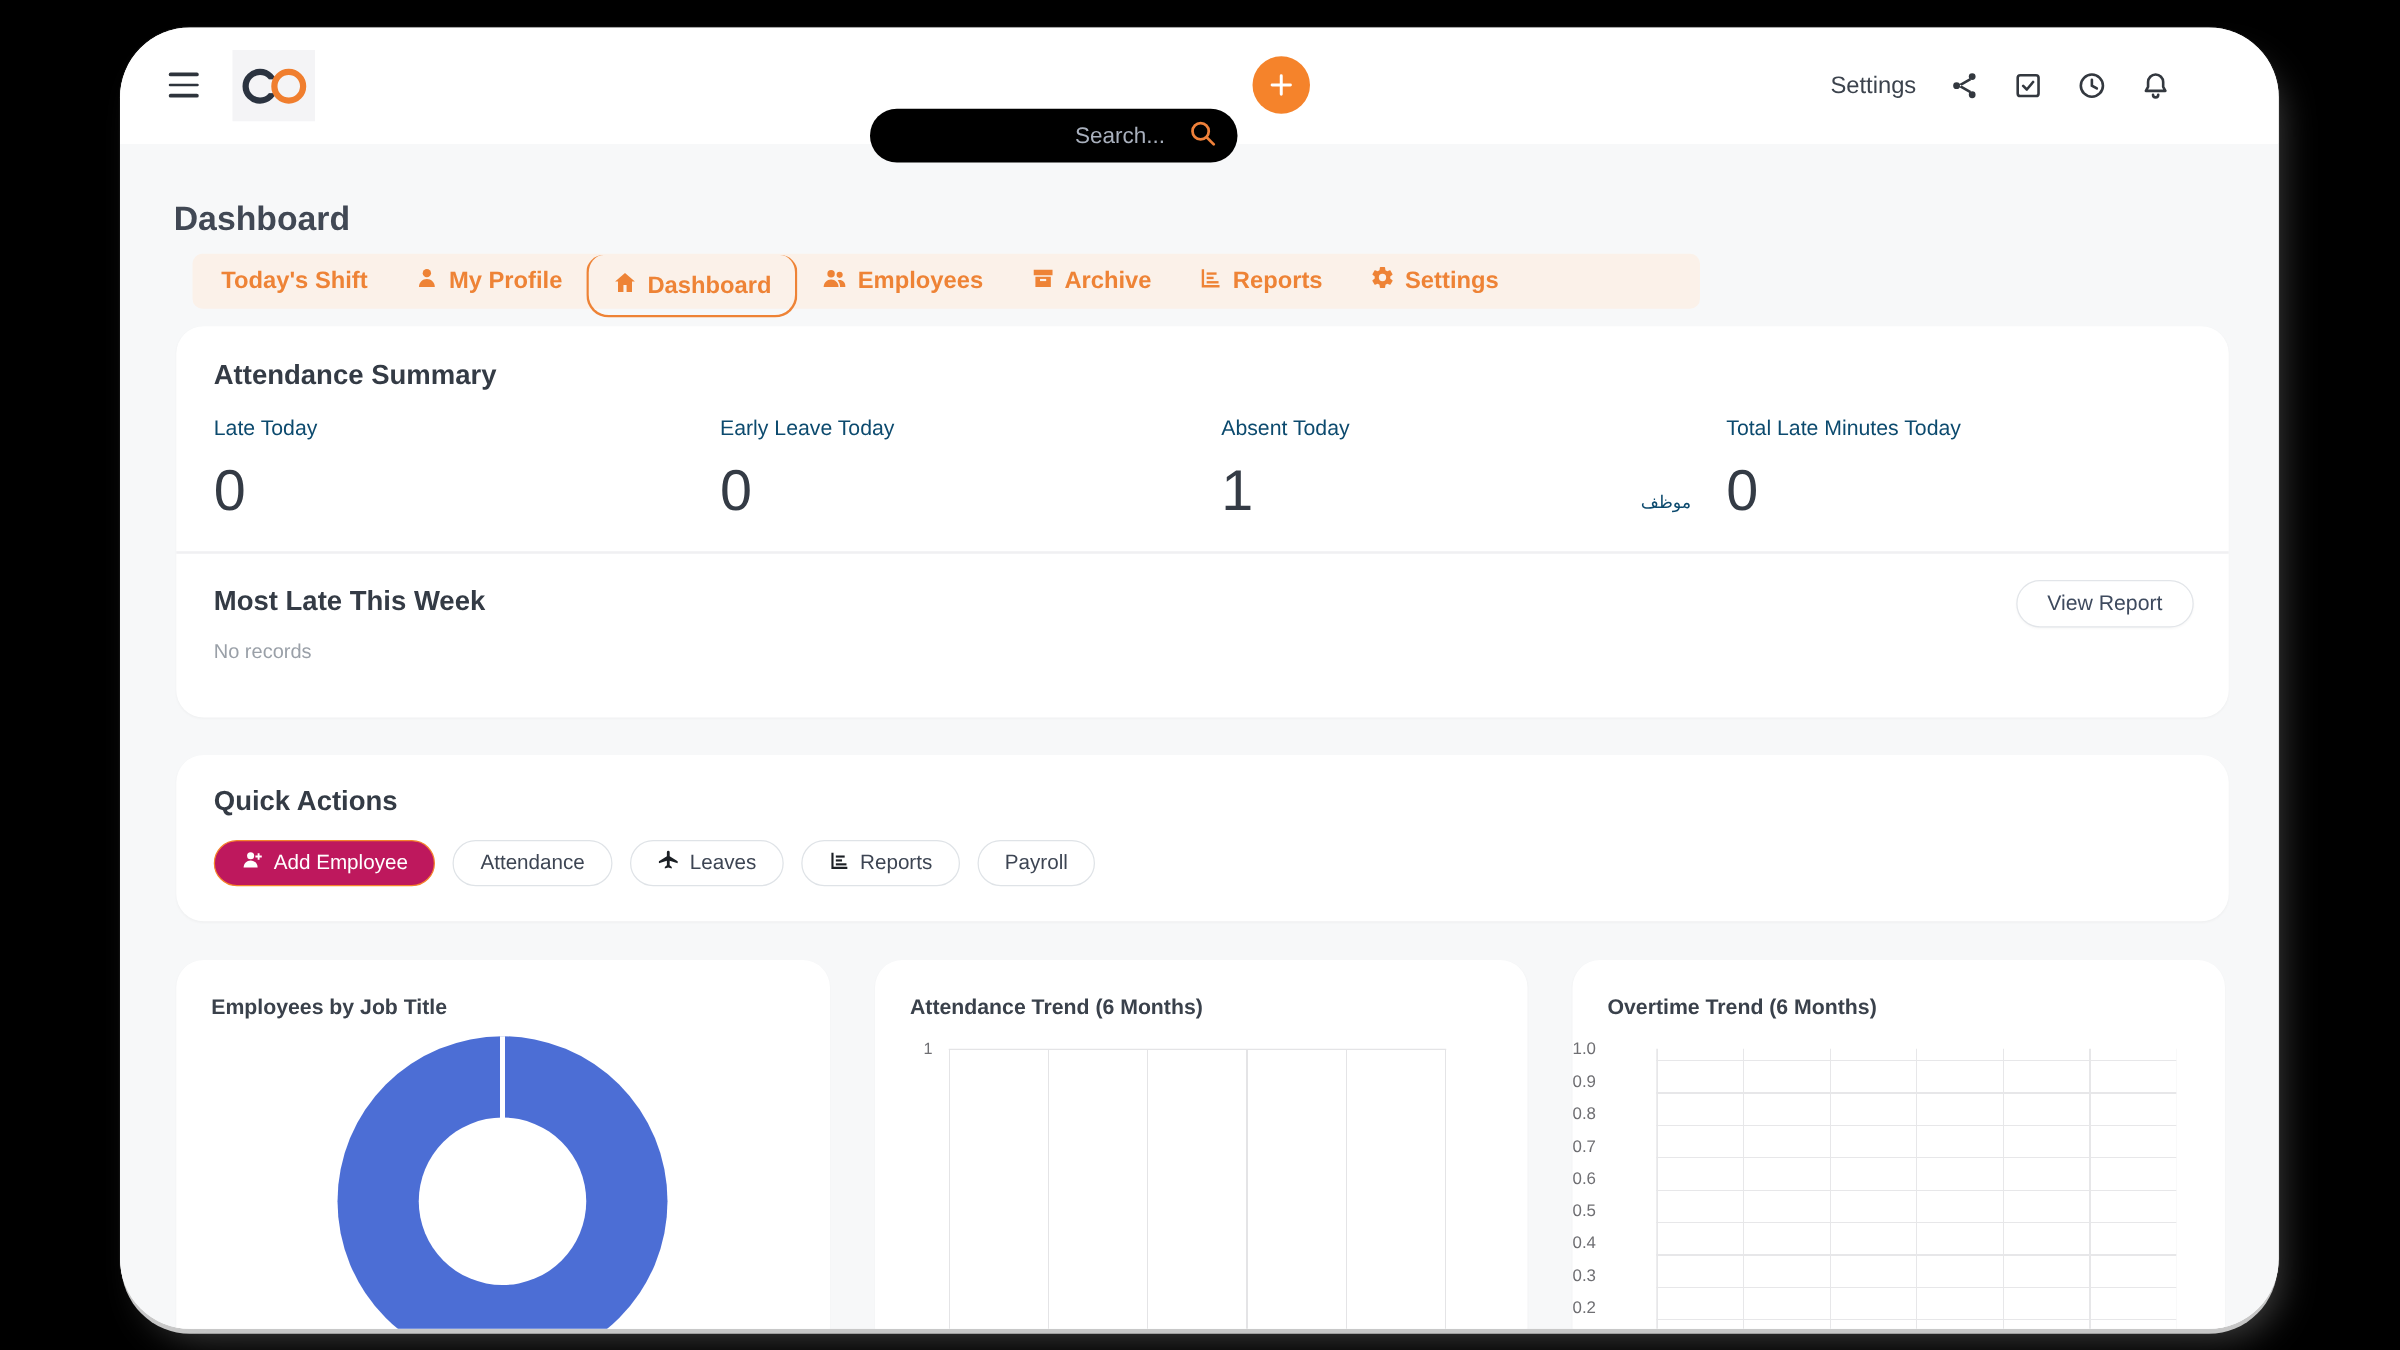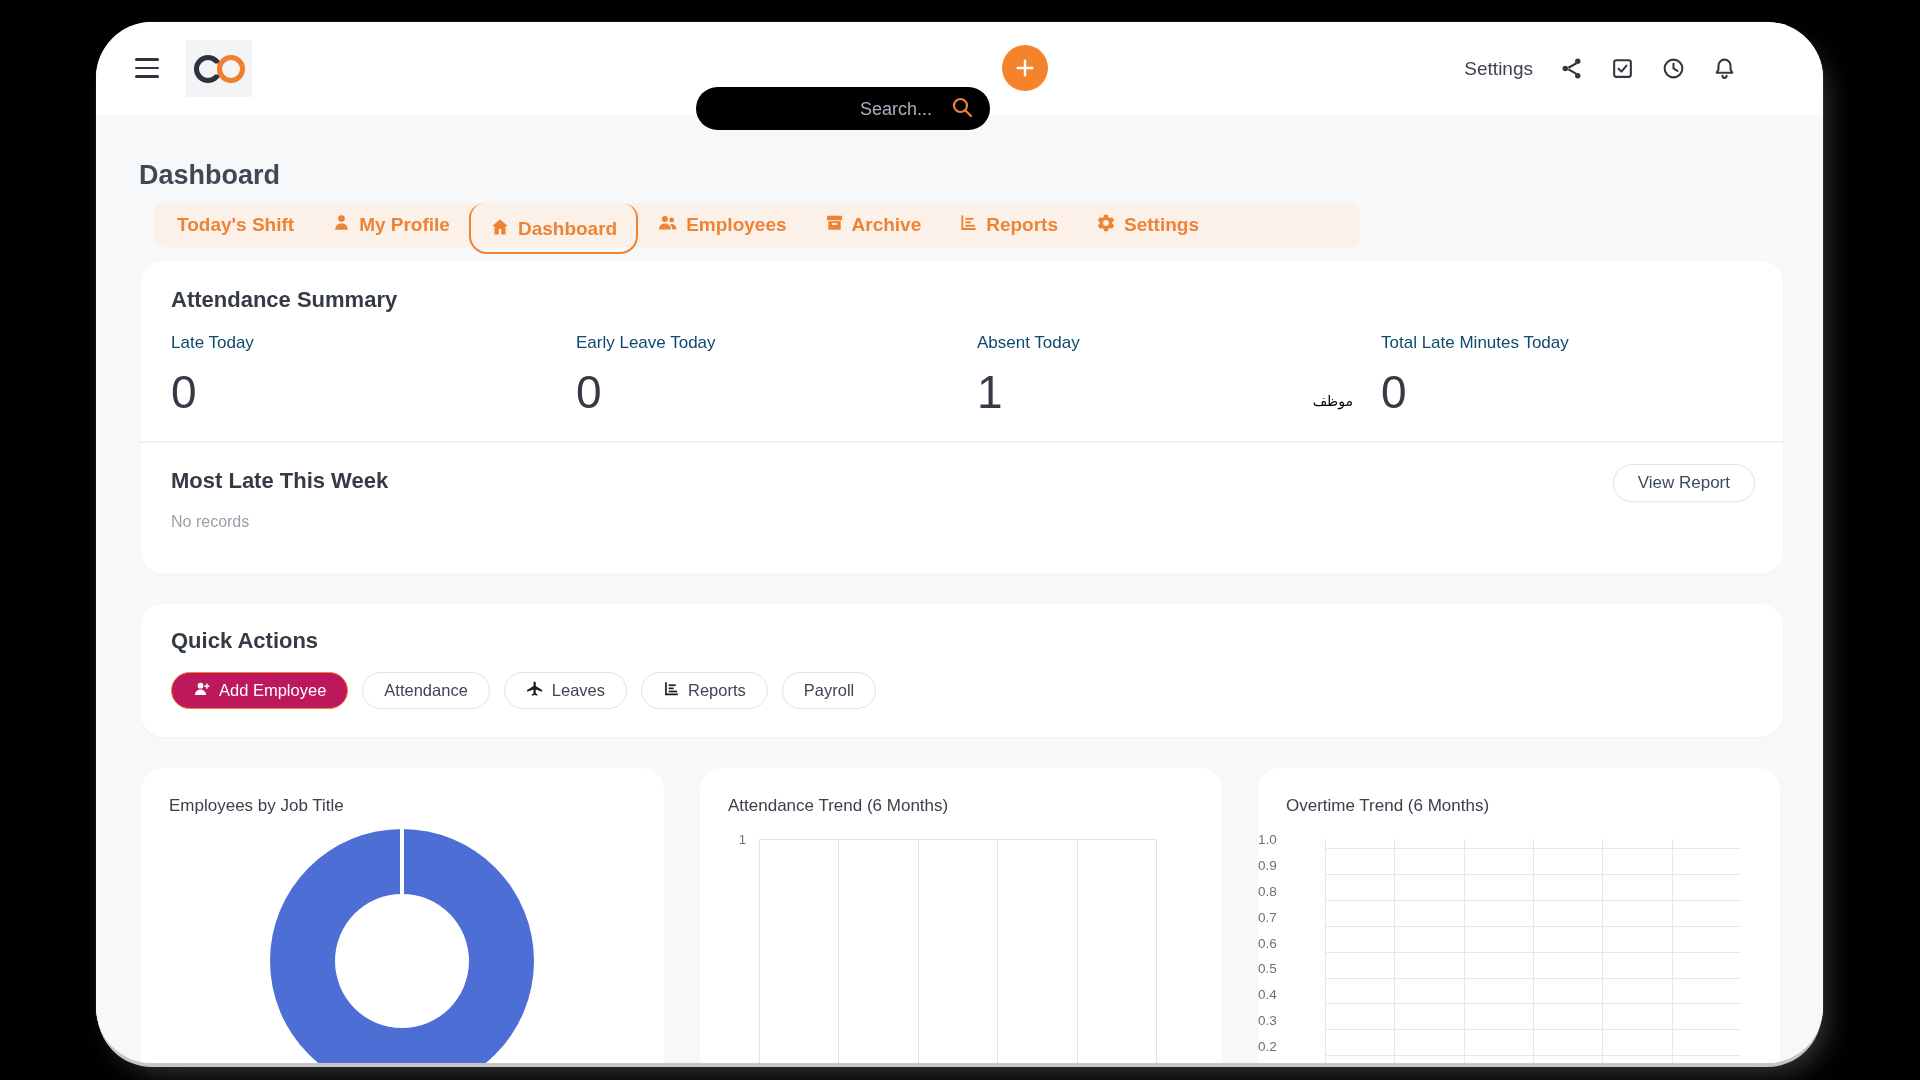--- a/index.html
+++ b/index.html
@@ -48,41 +48,41 @@
   .tab svg { flex:none; }
 
   
   .card { position:absolute; background:#fff; border-radius:22px; box-shadow:0 1px 2px rgba(0,0,0,.03); }
   .summary-card { left:45px; top:239px; width:1642px; height:313px; }
   .summary-card h2, .quick-card h2 { font-size:22px; font-weight:600; color:#343b45; }
   .s-title { position:absolute; left:30px; top:26px; }
   .stat { position:absolute; top:0; }
   .stat .sl { position:absolute; top:72px; left:0; font-size:17px; color:#0c4a6e; white-space:nowrap; }
   .stat .sv { position:absolute; top:104px; left:0; font-size:46px; color:#343b45; }
-  .stat .note { position:absolute; top:132px; right:calc(100% + 28px); font-size:14px; color:#000000; white-space:nowrap; }
+  .stat .note { position:absolute; top:132px; right:calc(100% + 28px); font-size:14px; color:#0c4a6e; white-space:nowrap; }
   .stat1{left:30px;} .stat2{left:435px;} .stat3{left:836px;} .stat4{left:1240px;}
   .divider { position:absolute; left:0; top:180px; width:100%; height:2px; background:#f0f0f2; }
   .ml-title { position:absolute; left:30px; top:207px; }
   .ml-empty { position:absolute; left:30px; top:252px; font-size:16px; color:#9aa0a8; }
   .view-report { position:absolute; right:28px; top:203px; height:38px; padding:0 24px; border-radius:19px;
     background:#fff; border:1px solid #e2e5e9; color:#3e4a5e; font-size:17px; cursor:pointer;
     font-family:inherit; box-shadow:0 1px 2px rgba(0,0,0,.04); }
 
   .quick-card { left:45px; top:582px; width:1642px; height:133px; }
   .q-title { position:absolute; left:30px; top:24px; }
   .q-row { position:absolute; left:30px; top:68px; display:flex; gap:14px; }
   .pill { display:flex; align-items:center; gap:8px; height:37px; padding:0 21px; border-radius:19px;
     background:#fff; border:1px solid #dfe3e7; color:#3d4553; font-size:16.5px; cursor:pointer; font-family:inherit; }
   .pill.primary { background:#be185d; border-color:#f5832b; color:#fff; }
 
   .cards-row { position:absolute; left:45px; top:746px; width:1642px; display:grid;
     grid-template-columns:523px 522px 522px; gap:36px; }
   .chart-card { position:relative; background:#fff; border-radius:22px; height:340px;
     box-shadow:0 1px 2px rgba(0,0,0,.03); }
-  .c-title { position:absolute; left:28px; top:28px; font-size:17px; font-weight:400; color:#3a414b; }
+  .c-title { position:absolute; left:28px; top:28px; font-size:17px; font-weight:700; color:#3a414b; }
 
   
   .donut { position:absolute; left:129px; top:61px; width:264px; height:264px; border-radius:50%;
     background:#4c6ed5; }
   .donut .hole { position:absolute; left:65px; top:65px; width:134px; height:134px; border-radius:50%; background:#fff; }
   .donut .gap { position:absolute; left:130px; top:0; width:4px; height:66px; background:#fff; }
 
   
   .plot-a { position:absolute; left:59px; top:71px; width:398px; height:269px;
     border-top:1px solid #e4e4e6;

